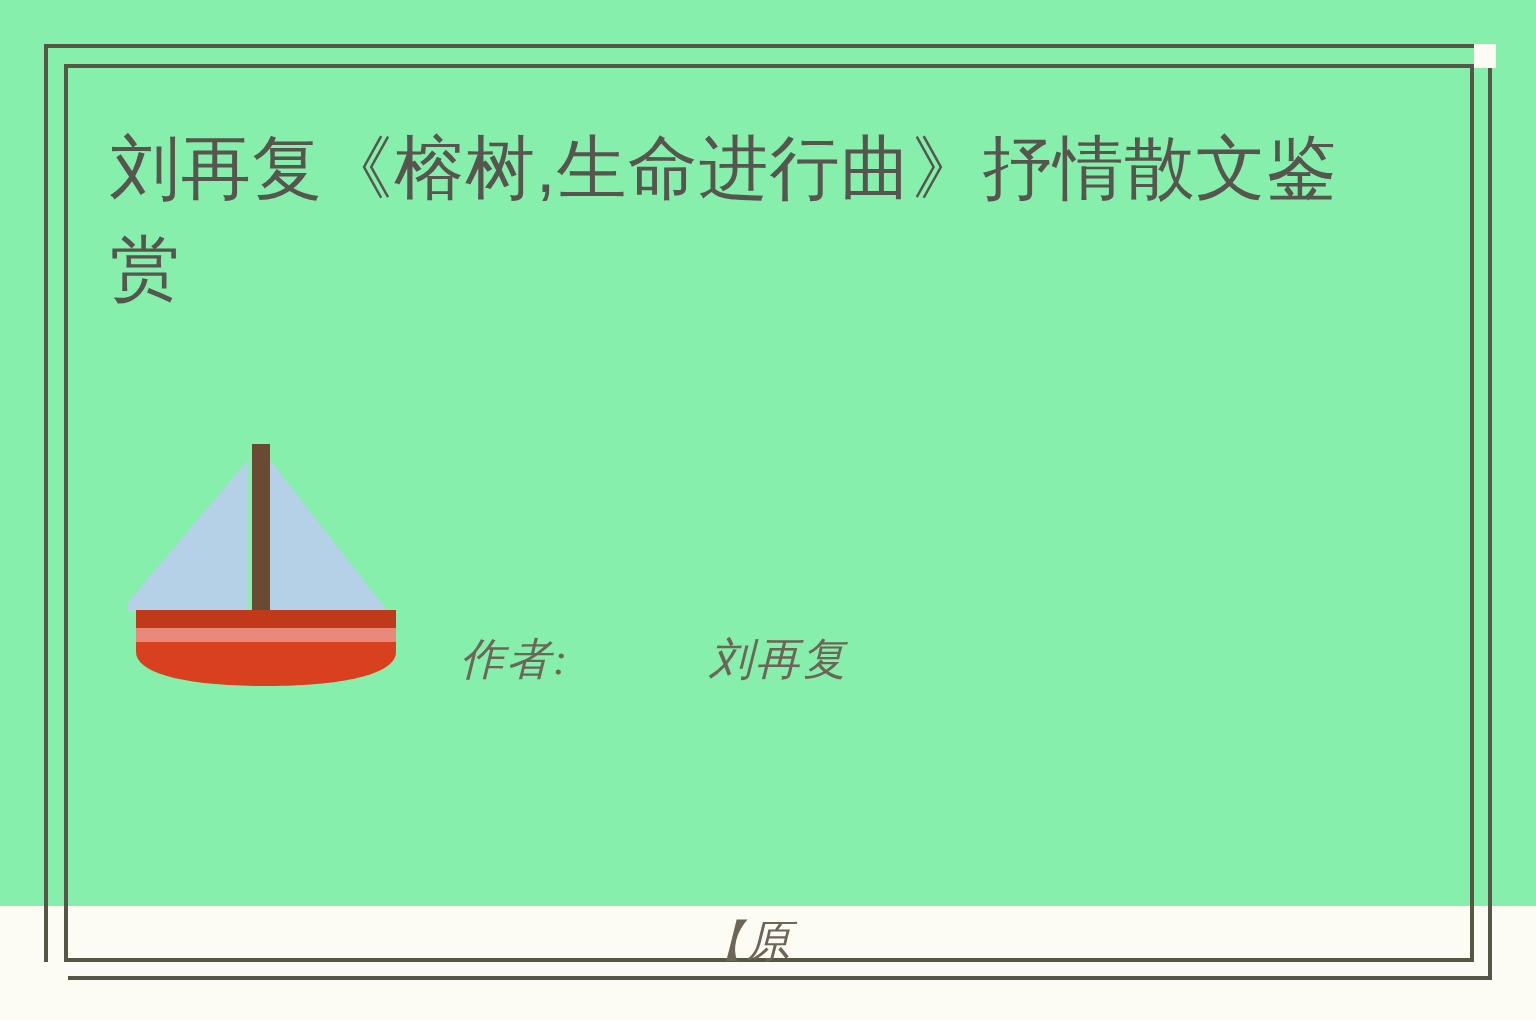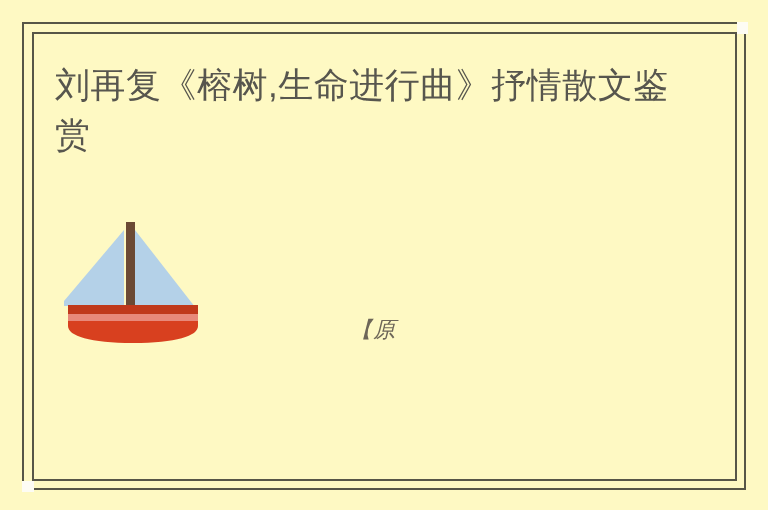--- a/index.html
+++ b/index.html
@@ -11,22 +11,22 @@
     width: 768px;
     height: 510px;
     background: #FDFCF4;
     font-family: "Liberation Sans", "DejaVu Sans", sans-serif;
     overflow: hidden;
   }
 
   #card {
     position: relative;
     width: 768px;
-    height: 510px;
-    background: #fef9c3;
+    height: 453px;
+    background: #86efac;
     box-sizing: border-box;
   }
 
   
   .frame-outer {
     position: absolute;
     left: 22px;
     top: 22px;
     width: 724px;
     height: 468px;
@@ -142,19 +142,20 @@
 
       <rect x="8" y="105" width="130" height="9" fill="#C0391B"></rect>
 
       <rect x="8" y="114" width="130" height="7" fill="#E8897A"></rect>
 
       <path d="M8,121 L138,121 L138,126 C138,136 116,143 73,143 C30,143 8,136 8,126 Z" fill="#D8401F"></path>
     </svg>
   </div>
 
   <div id="body-text">
+    <span class="line">作者:　　　刘再复</span>
     <span class="line indent-2">【原</span>
     
     
     
   </div>
 
 </div>
 
 </body></html>

